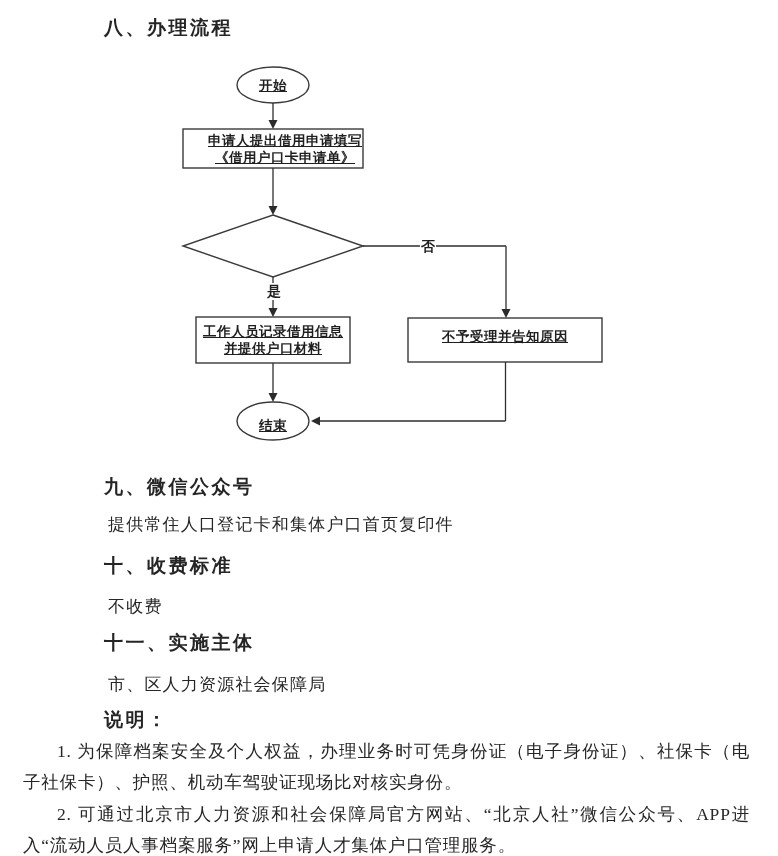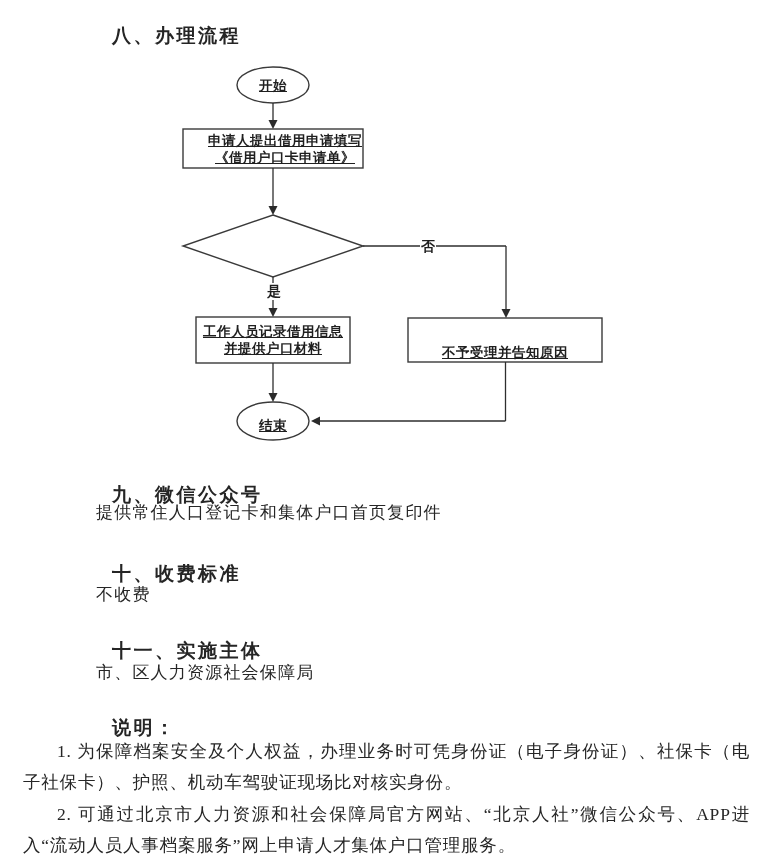--- a/index.html
+++ b/index.html
@@ -4,27 +4,27 @@
 <style>
   html,body{margin:0;padding:0;}
   body{
     width:778px;height:856px;background:#ffffff;overflow:hidden;
     font-family:"Liberation Serif",serif;color:#262626;
   }
   .page{position:relative;width:778px;height:856px;background:#fff;}
 
   
   .h{
-    position:absolute;left:96px;margin:16px;
+    position:absolute;left:96px;margin:8px;
     font-family:"Liberation Sans",sans-serif;font-weight:700;
     font-size:19px;letter-spacing:2.5px;color:#252525;white-space:nowrap;
   }
   
   .b{
-    position:absolute;left:96px;margin:0;
+    position:absolute;left:96px;margin:12px;
     font-family:"Liberation Serif",serif;font-size:17px;
     letter-spacing:1.2px;color:#262626;white-space:nowrap;
   }
 
   
   .notes{
     position:absolute;left:23px;top:736px;width:727px;
     font-family:"Liberation Serif",serif;font-size:17.5px;
     letter-spacing:0.8px;line-height:31.4px;text-align:justify;color:#262626;
   }
@@ -91,21 +91,21 @@
 
 
     <div class="fc-tag" style="left:266px;top:283px">是</div>
     <div class="fc-tag" style="left:420px;top:238px">否</div>
 
     <div class="fc-text" style="left:196px;top:317px;width:154px;height:46px">
       <div>工作人员记录借用信息</div>
       <div>并提供户口材料</div>
     </div>
 
-    <div class="fc-text" style="left:408px;top:334px;width:194px;height:36px">不予受理并告知原因</div>
+    <div class="fc-text" style="left:408px;top:318px;width:194px;height:36px">不予受理并告知原因</div>
 
     <div class="fc-text" style="left:237px;top:406px;width:72px;height:38px">结束</div>
   </div>
 
   <h2 class="h" style="top:466px">九、微信公众号</h2>
   <p class="b" style="top:501px">提供常住人口登记卡和集体户口首页复印件</p>
 
   <h2 class="h" style="top:545px">十、收费标准</h2>
   <p class="b" style="top:583px">不收费</p>
 

